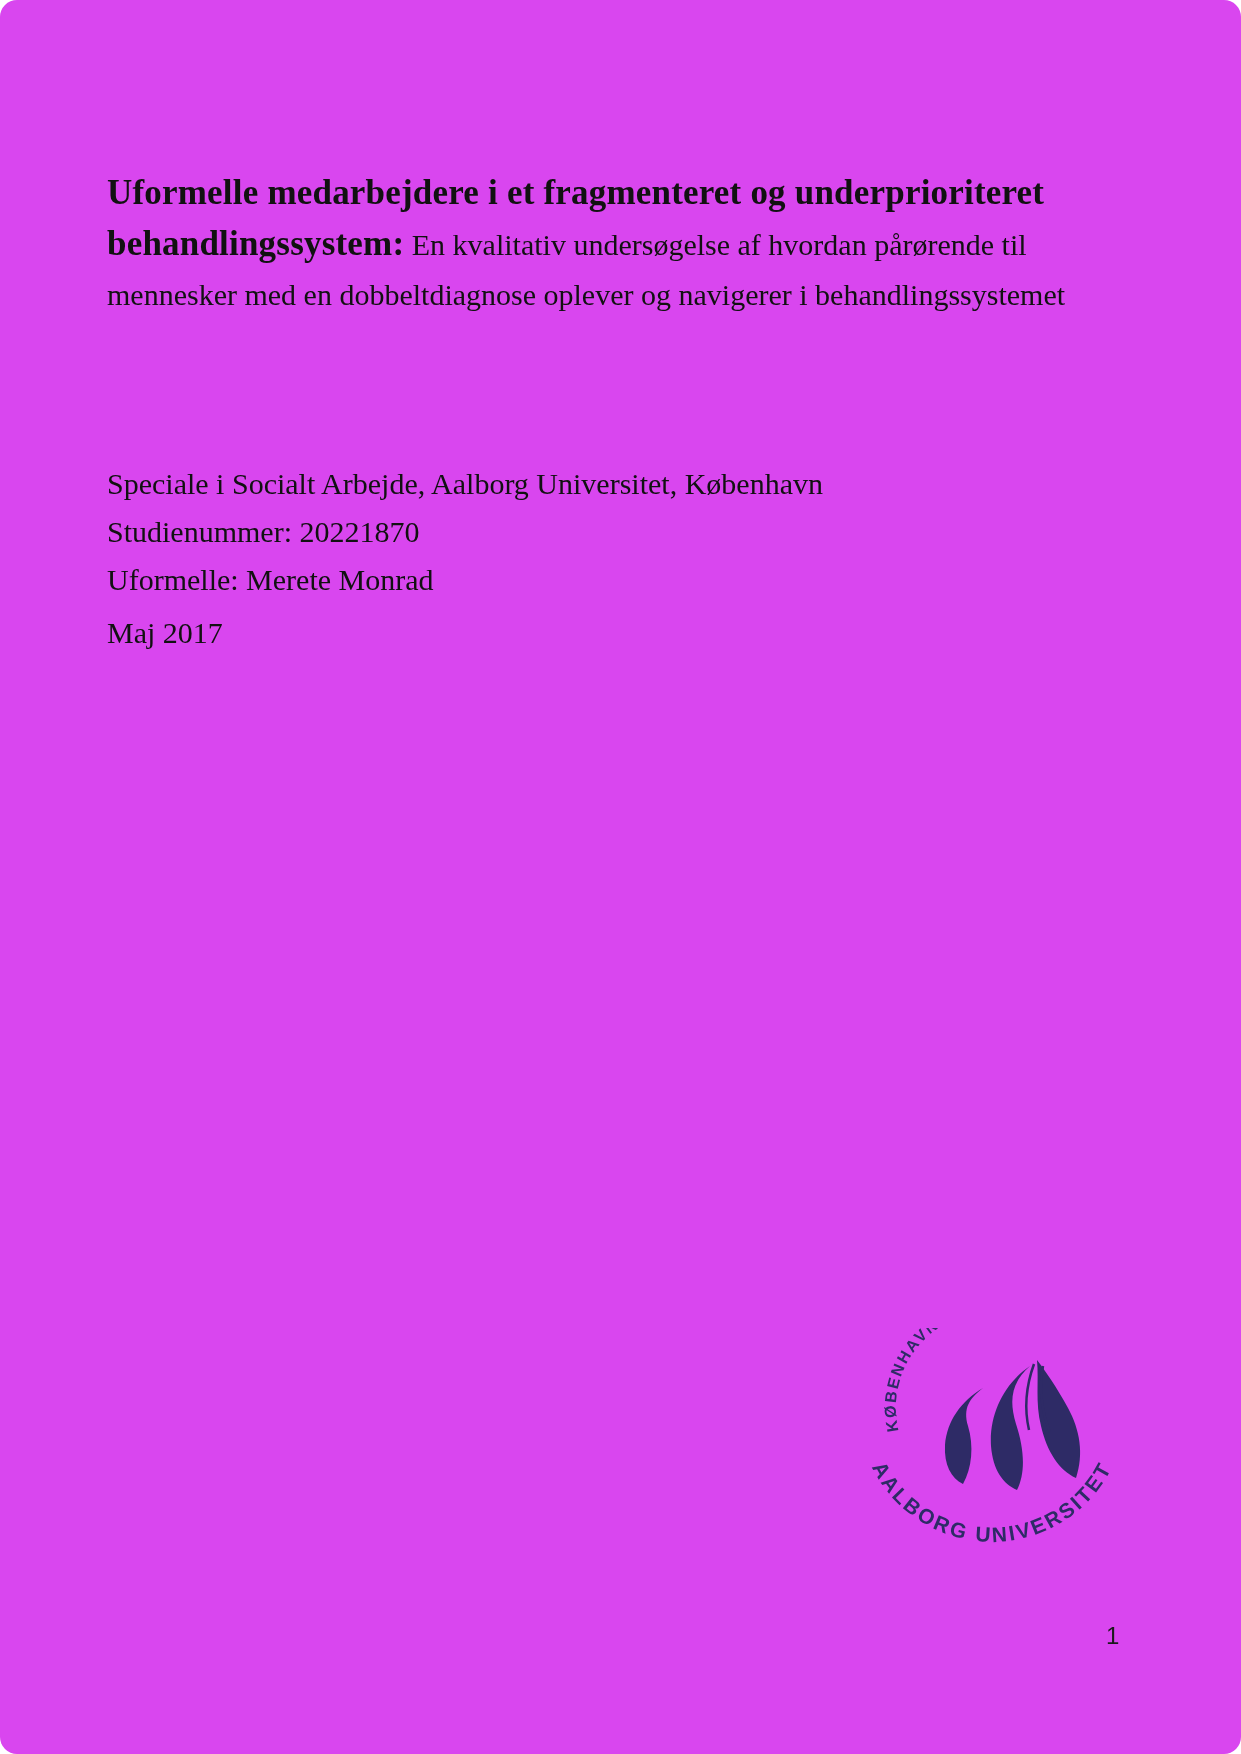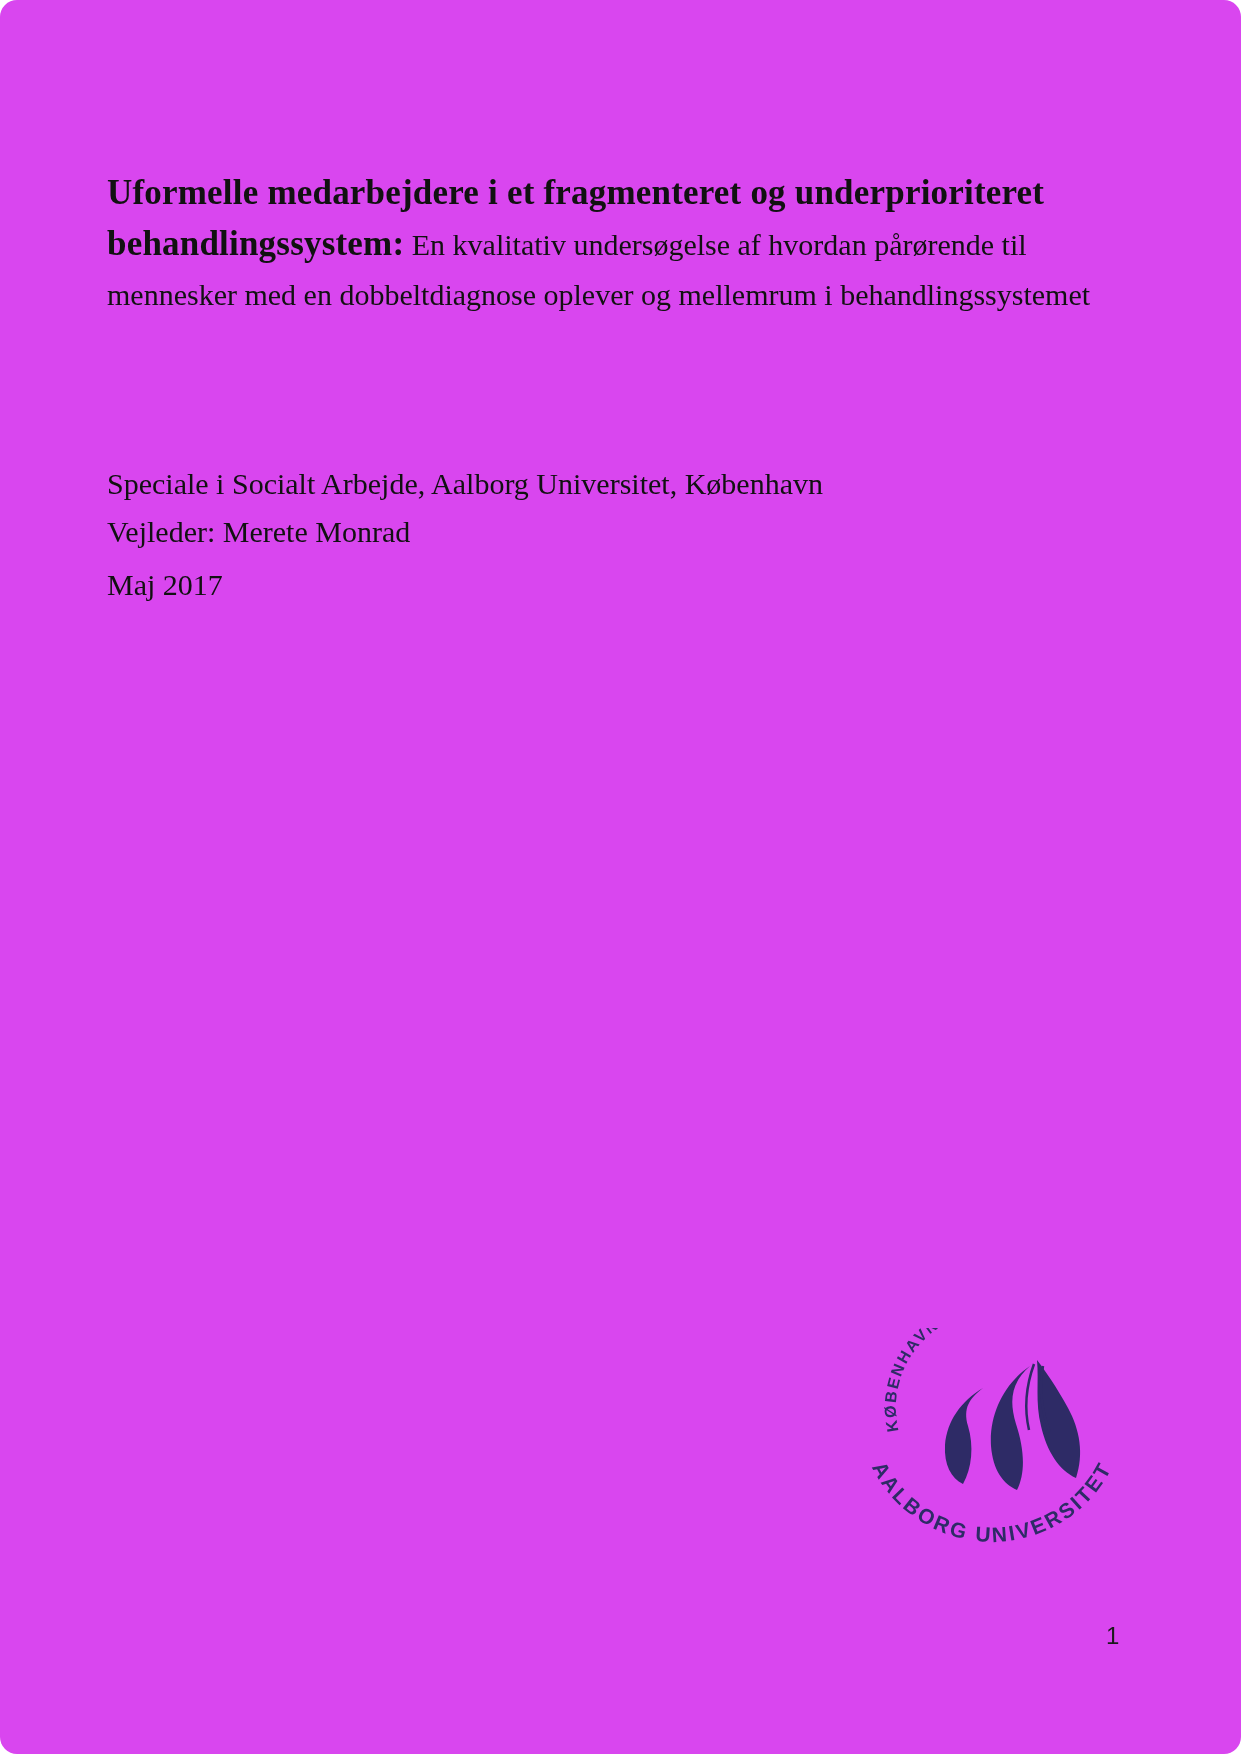--- a/index.html
+++ b/index.html
@@ -84,27 +84,28 @@
 <div id="page">
 
   <div class="title-block">
     <div>
       <span class="title-bold">Uformelle medarbejdere i et fragmenteret og underprioriteret</span>
     </div>
     <div>
       <span class="title-bold">behandlingssystem:</span><span class="title-reg"> En kvalitativ undersøgelse af hvordan pårørende til</span>
     </div>
     <div>
-      <span class="title-reg">mennesker med en dobbeltdiagnose oplever og mellemrum i behandlingssystemet</span>
+      <span class="title-reg">mennesker med en dobbeltdiagnose oplever og navigerer i behandlingssystemet</span>
     </div>
   </div>
 
   <div class="meta-block">
     <div class="meta-line">Speciale i Socialt Arbejde, Aalborg Universitet, København</div>
-    <div class="meta-line">Vejleder: Merete Monrad</div>
+    <div class="meta-line">Studienummer: 20221870</div>
+    <div class="meta-line">Uformelle: Merete Monrad</div>
     <div class="meta-line meta-date">Maj 2017</div>
   </div>
 
   <div class="logo">
     <svg viewBox="0 0 276 224" width="276" height="224" xmlns="http://www.w3.org/2000/svg">
       <defs>
         <path id="arc-bottom" d="M 10.6 114.7 A 134 134 0 0 0 269.4 114.7" fill="none"></path>
         <path id="arc-campus" d="M 46 100 A 96 96 0 0 1 86 0.4" fill="none"></path>
       </defs>
 

